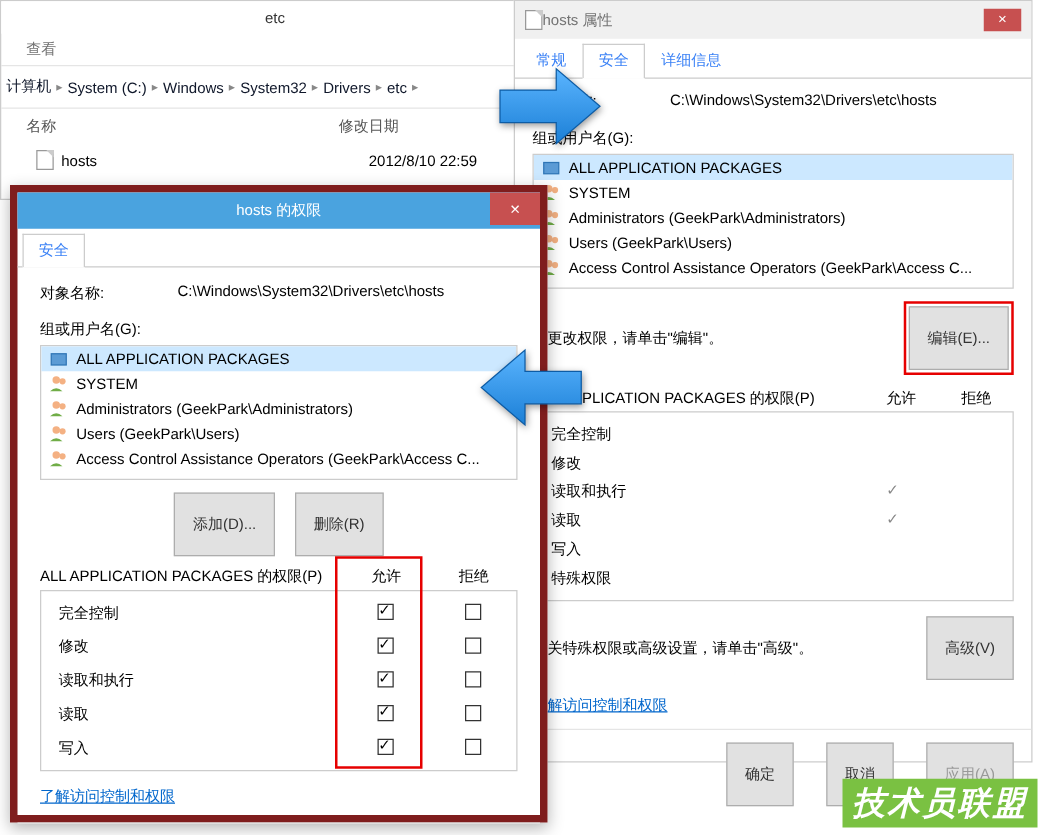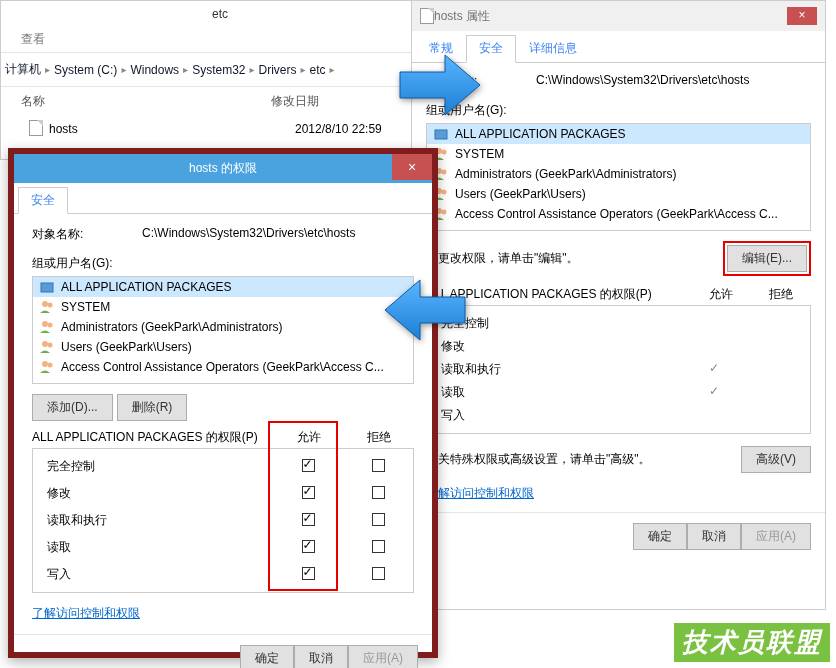--- a/index.html
+++ b/index.html
@@ -25,40 +25,40 @@
 .tab.active{background:#fff;border:1px solid #ccc;border-bottom-color:#fff;margin-bottom:-1px}
 .props-body{padding:10px 14px}
 .field-row{display:flex;margin-bottom:12px}
 .field-label{width:110px}
 .group-list{border:1px solid #ccc;height:108px;overflow:hidden;margin-top:4px;margin-bottom:10px}
 .group-item{display:flex;align-items:center;gap:6px;padding:2px 6px}
 .group-item.sel{background:#cce8ff}
 .grp-icon{width:16px;height:16px;display:inline-block}
 .grp-icon svg{width:16px;height:16px}
 .edit-row{display:flex;justify-content:space-between;align-items:center;margin:10px 0}
-.btn{padding:4px 14px;border:1px solid #adadad;background:#e1e1e1;cursor:pointer;color:#333}
+.btn{padding:16px 14px;border:1px solid #adadad;background:#e1e1e1;cursor:pointer;color:#333}
 .red-box{border:2px solid #e60000;padding:2px}
 .perm-header{display:flex;margin-top:6px}
 .perm-header .pname{flex:1}
 .perm-header .pcol{width:60px;text-align:center}
 .perm-rows{border:1px solid #ccc;padding:6px;margin-top:2px}
 .perm-row{display:flex;padding:3px 0}
 .perm-row .pname{flex:1;padding-left:8px}
 .perm-row .pcol{width:60px;text-align:center;color:#888}
 .adv-row{display:flex;justify-content:space-between;align-items:center;margin:12px 0}
 .link{color:#0066cc;text-decoration:underline;cursor:pointer}
-.dlg-btns{display:flex;justify-content:flex-end;gap:0;padding:10px 14px;border-top:1px solid #e5e5e5}
+.dlg-btns{display:flex;justify-content:flex-end;gap:26px;padding:10px 14px;border-top:1px solid #e5e5e5}
 .btn.disabled{color:#999}
 
 .permdlg{position:absolute;left:8px;top:148px;width:430px;height:510px;border:6px solid #7f1d1d;background:#fff;box-shadow:0 4px 12px rgba(0,0,0,.3)}
 .permdlg-title{background:#4aa3df;color:#fff;text-align:center;padding:6px 0;position:relative}
 .permdlg-close{position:absolute;right:0;top:0;width:40px;height:26px;background:#c75050;color:#fff;text-align:center;line-height:26px;cursor:pointer;font-size:14px}
 .permdlg .tabs{border-bottom:1px solid #ccc}
 .permdlg-body{padding:12px 18px}
-.addremove{display:flex;justify-content:flex-start;gap:4px;margin-bottom:8px}
+.addremove{display:flex;justify-content:center;gap:16px;margin-bottom:8px}
 .perm2-header{display:flex}
 .perm2-header .pname{flex:1}
 .perm2-header .pcol{width:70px;text-align:center}
 .perm2-rows{border:1px solid #ccc;padding:4px 0;margin-top:2px;position:relative}
 .perm2-row{display:flex;padding:5px 0;align-items:center}
 .perm2-row .pname{flex:1;padding-left:14px}
 .perm2-row .pcol{width:70px;text-align:center}
 .chk{width:13px;height:13px;border:1px solid #333;display:inline-block;position:relative;background:#fff}
 .chk.checked::after{content:'✓';position:absolute;left:0;top:-3px;font-size:12px;color:#000}
 .redcol{position:absolute;border:2px solid #e60000;top:-28px;height:170px;width:70px;left:235px;pointer-events:none}
@@ -184,20 +184,25 @@
       <div class="perm-row">
           <div class="pname">读取</div>
           <div class="pcol">✓</div>
           <div class="pcol"></div>
         </div>
       <div class="perm-row">
           <div class="pname">写入</div>
           <div class="pcol"></div>
           <div class="pcol"></div>
         </div>
+      <div class="perm-row">
+          <div class="pname">特殊权限</div>
+          <div class="pcol"></div>
+          <div class="pcol"></div>
+        </div>
     </div>
     <div class="adv-row">
       <span>有关特殊权限或高级设置，请单击"高级"。</span>
       <button class="btn">高级(V)</button>
     </div>
     <a class="link">了解访问控制和权限</a>
   </div>
   <div class="dlg-btns">
     <button class="btn">确定</button>
     <button class="btn">取消</button>

